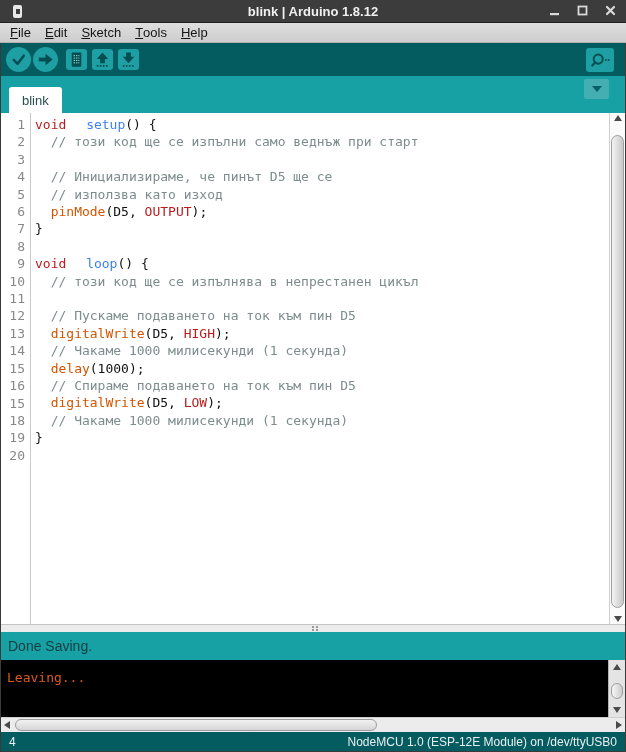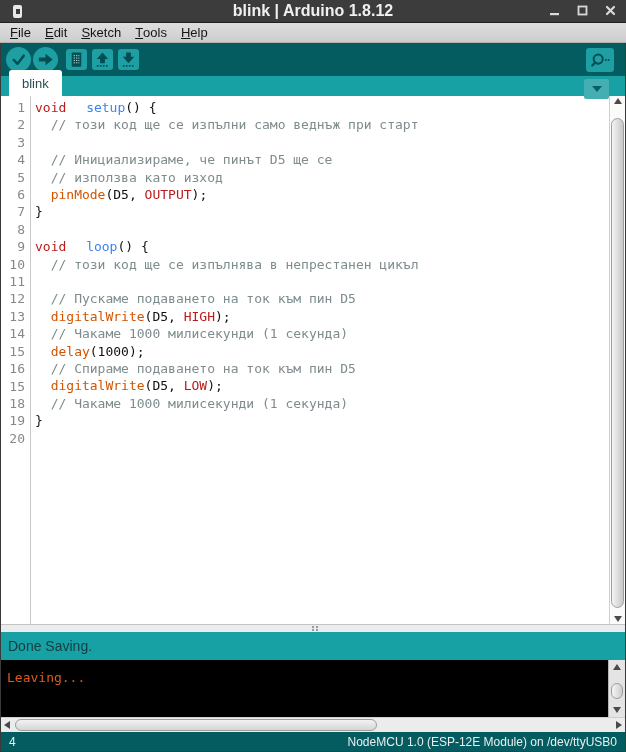--- a/index.html
+++ b/index.html
@@ -3,41 +3,41 @@
 <meta charset="utf-8">
 <style>
   * { margin:0; padding:0; box-sizing:border-box; }
   html,body { width:626px; height:752px; font-family:"Liberation Sans",sans-serif; }
   .window { width:626px; height:752px; display:flex; flex-direction:column; background:#fff; }
 
   
   .titlebar { height:22px; background:#3C3C3C; position:relative; display:flex; align-items:center; flex:0 0 auto; }
   .app-icon { position:absolute; left:13px; top:5px; width:9px; height:13px; background:#e8e8e8; border-radius:2px; }
   .app-icon::after { content:""; position:absolute; left:2.5px; top:4px; width:4px; height:5px; background:#3C3C3C; }
-  .title { position:absolute; left:0; right:0; text-align:center; color:#f0f0f0; font-size:16px; font-weight:bold; }
+  .title { position:absolute; left:0; right:0; text-align:center; color:#f0f0f0; font-size:13px; font-weight:bold; }
   .win-controls { position:absolute; right:8px; top:3px; display:flex; gap:13px; }
   .win-btn { width:15px; height:15px; display:flex; align-items:center; justify-content:center; }
 
   
   .menubar { height:21px; background:linear-gradient(#dedede,#cdcdcd); border-top:1px solid #202020; border-bottom:1px solid #b2b2b2; display:flex; align-items:center; padding-left:3px; font-size:13px; color:#151515; flex:0 0 auto; }
   .menu-item { padding:0 7px; height:100%; display:flex; align-items:center; cursor:default; }
   .menu-item u { text-decoration:underline; }
 
   
   .frame { flex:1; display:flex; flex-direction:column; border-left:1px solid #3a3a3a; border-right:1px solid #3a3a3a; border-bottom:1px solid #3a3a3a; min-height:0; }
 
   
   .toolbar { height:33px; background:#045B60; display:flex; align-items:center; padding-left:5px; flex:0 0 auto; }
   .tb-circle { width:25px; height:25px; border-radius:50%; background:#1D9FA3; display:flex; align-items:center; justify-content:center; margin-right:2px; }
   .tb-square { width:21px; height:21px; border-radius:3px; background:#1D9FA3; display:flex; align-items:center; justify-content:center; margin-right:5px; }
   .tb-gap { width:6px; }
   .serial-btn { margin-left:auto; margin-right:11px; width:28px; height:24px; border-radius:3px; background:#1D9FA3; display:flex; align-items:center; justify-content:center; }
 
   
-  .tabbar { height:20px; background:#18A1A5; display:flex; align-items:flex-end; padding-left:8px; flex:0 0 auto; position:relative; }
+  .tabbar { height:37px; background:#18A1A5; display:flex; align-items:flex-end; padding-left:8px; flex:0 0 auto; position:relative; }
   .tab { height:26px; background:#fff; border-radius:3px 3px 0 0; padding:0 13px; display:flex; align-items:center; font-size:13px; color:#2b4e50; }
   .tab-menu-btn { position:absolute; right:16px; top:3px; width:25px; height:20px; background:#44AEB2; border-radius:2px; display:flex; align-items:center; justify-content:center; }
 
   
   .editor { flex:1; display:flex; background:#fff; min-height:0; overflow:hidden; }
   .gutter { width:30px; padding-top:3px; border-right:1px solid #c9c9c9; flex:0 0 auto; }
   .gutter .ln { text-align:right; padding-right:5px; color:#888; font:13px/17.4px "DejaVu Sans Mono",monospace; min-height:17.4px; }
   .code { flex:1; padding:3px 0 0 4px; overflow:hidden; }
   .code .cl { font:13px/17.4px "DejaVu Sans Mono",monospace; white-space:pre; color:#111; min-height:17.4px; }
   .tk-kw { color:#b91c1c; }

